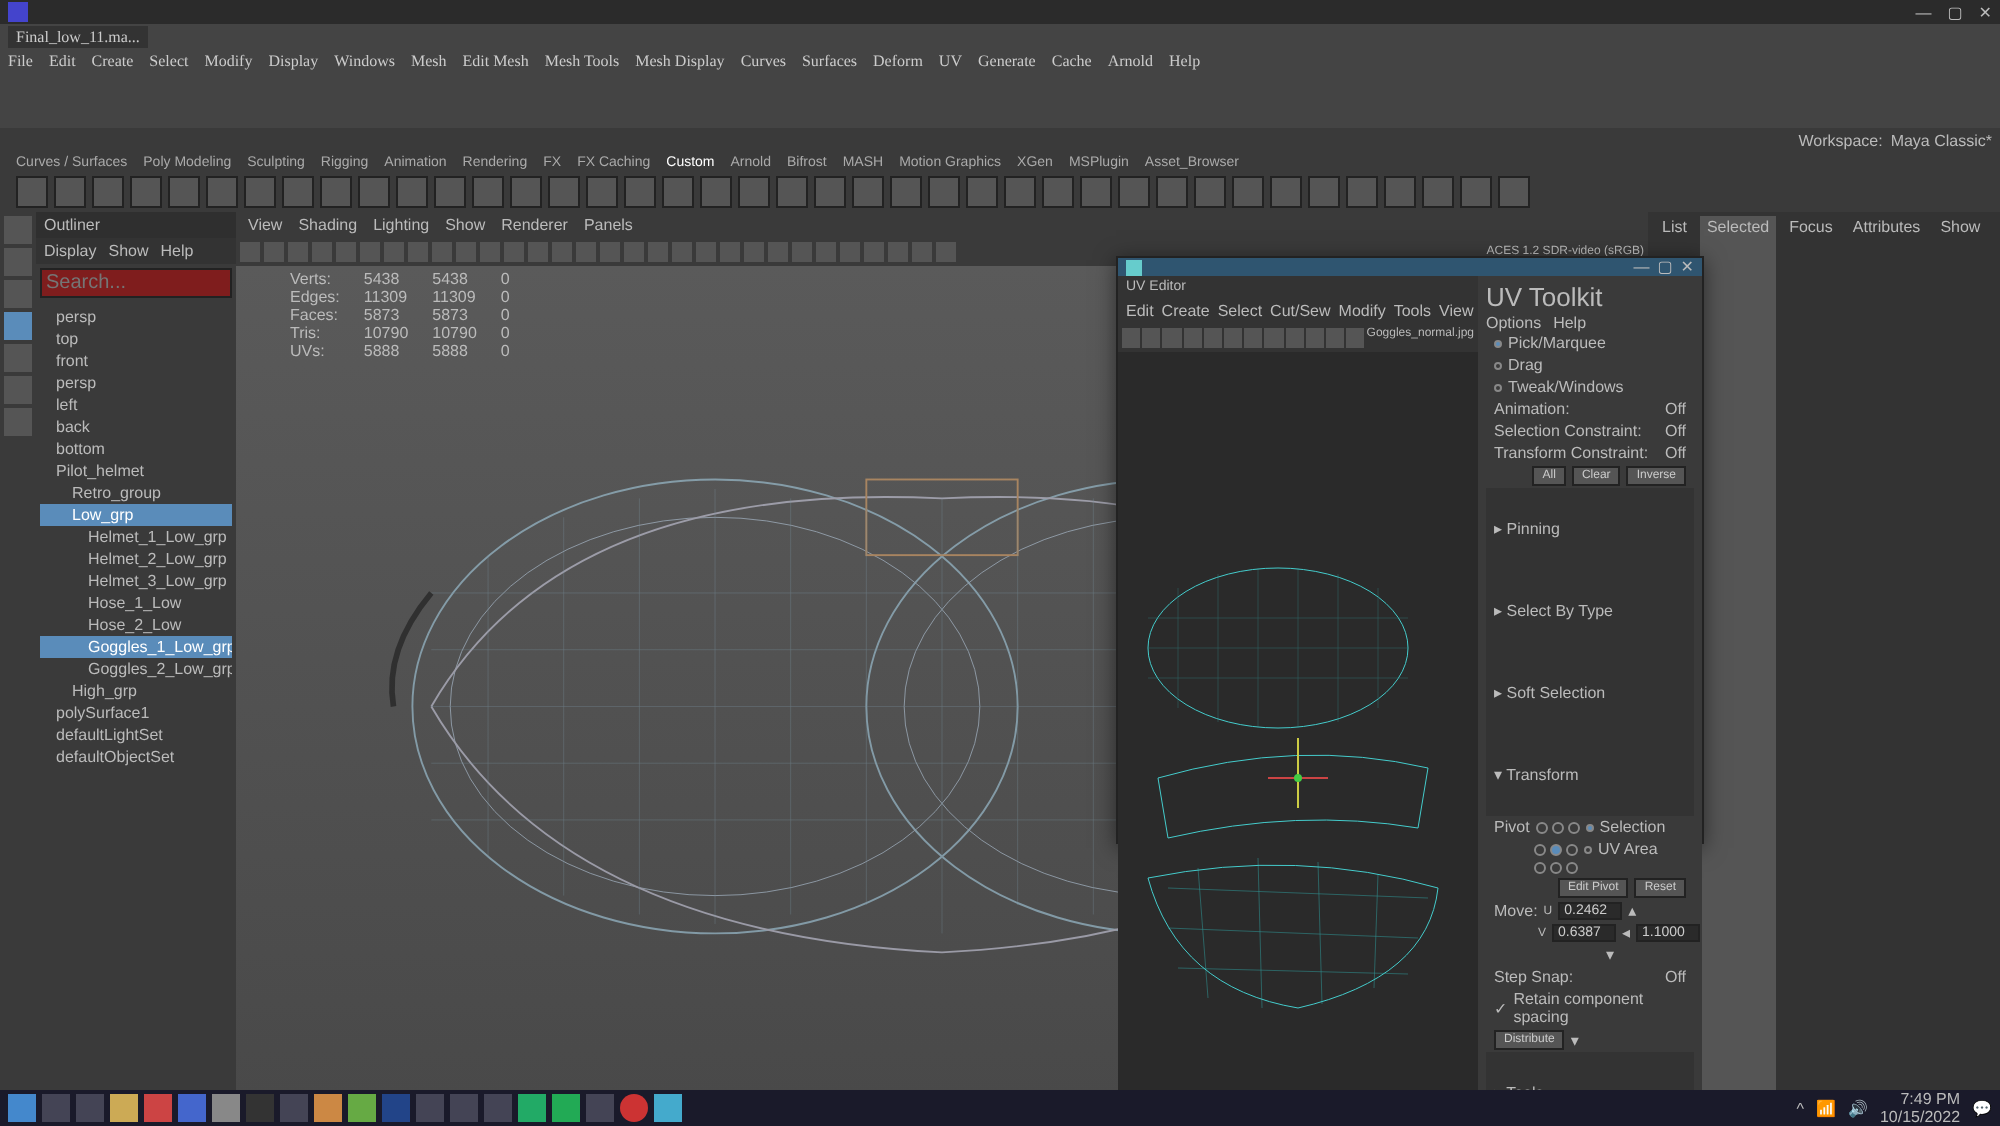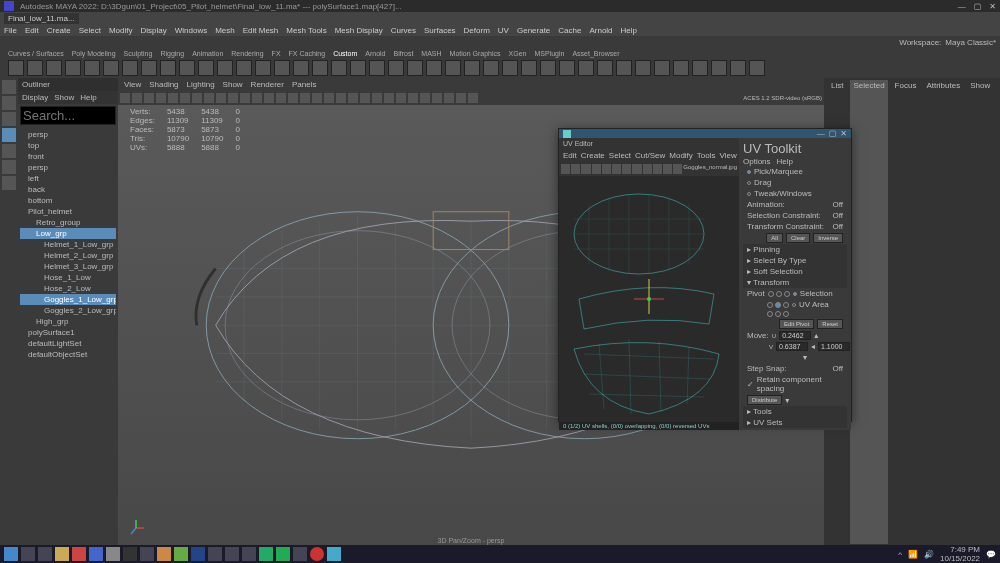--- a/index.html
+++ b/index.html
@@ -4,73 +4,73 @@
 <style>
 * { margin: 0; padding: 0; box-sizing: border-box; font-family: Arial, sans-serif; font-size: 8px; color: #bbb; user-select: none; }
 body { background: #444; width: 1000px; height: 563px; overflow: hidden; position: relative; }
 
 .titlebar { height: 12px; background: #2b2b2b; display: flex; align-items: center; padding: 0 4px; }
 .titlebar .title { color: #999; font-size: 8px; }
 .titlebar .win-controls { margin-left: auto; display: flex; gap: 8px; }
 .titlebar .win-controls span { cursor: pointer; }
 
 .menubar { height: 12px; background: #444; display: flex; align-items: center; padding: 0 4px; gap: 8px; }
-.menubar span { color: #ccc; cursor: pointer; }
+.menubar span { color: #ccc; cursor: pointer; font-family: Liberation Serif, serif; }
 
 .shelf-tabs { height: 10px; background: #3a3a3a; display: flex; align-items: center; padding: 0 8px; gap: 8px; }
 .shelf-tabs span { color: #aaa; font-size: 7px; cursor: pointer; }
 .shelf-tabs span.active { color: #fff; }
 
 .shelf { height: 20px; background: #3a3a3a; display: flex; align-items: center; padding: 2px 8px; gap: 3px; }
 .shelf-icon { width: 16px; height: 16px; background: #555; border: 1px solid #222; cursor: pointer; }
 
 .main-area { display: flex; height: 468px; }
 
 .toolbox { width: 18px; background: #3a3a3a; display: flex; flex-direction: column; gap: 2px; padding: 2px; }
 .tool-icon { width: 14px; height: 14px; background: #555; cursor: pointer; }
 .tool-icon.active { background: #5a8cba; }
 
 .outliner { width: 100px; background: #3a3a3a; display: flex; flex-direction: column; }
 .outliner-header { background: #2f2f2f; padding: 2px 4px; font-size: 8px; }
 .outliner-menu { display: flex; gap: 6px; padding: 2px 4px; background: #333; }
 .outliner-search { padding: 2px; }
-.outliner-search input { width: 100%; background: #000000; border: 1px solid #222; color: #aaa; padding: 1px 2px; font-size: 13px; }
+.outliner-search input { width: 100%; background: #7f1d1d; border: 1px solid #222; color: #aaa; padding: 1px 2px; font-size: 10px; }
 .outliner-tree { flex: 1; overflow: hidden; padding: 2px; font-size: 7px; }
 .tree-item { padding: 1px 0 1px 8px; cursor: pointer; white-space: nowrap; overflow: hidden; }
 .tree-item.selected { background: #5a8cba; color: #fff; }
 .tree-item.nested { padding-left: 16px; }
 .tree-item.nested2 { padding-left: 24px; }
 
 .viewport { flex: 1; background: #4a4a4a; position: relative; display: flex; flex-direction: column; }
 .vp-menu { display: flex; gap: 8px; padding: 2px 6px; background: #3a3a3a; font-size: 7px; }
 .vp-toolbar { display: flex; gap: 2px; padding: 2px; background: #3a3a3a; align-items: center; }
 .vp-toolbar .tb-icon { width: 10px; height: 10px; background: #555; cursor: pointer; }
 .vp-canvas { flex: 1; background: linear-gradient(#5a5a5a, #484848); position: relative; overflow: hidden; }
 .wireframe { position: absolute; top: 50px; left: 40px; right: 40px; bottom: 60px; }
 .goggles { width: 100%; height: 100%; opacity: 0.7; }
-.stats-overlay { position: absolute; top: 2px; left: 6px; font-size: 7px; color: #ccc; }
+.stats-overlay { position: absolute; top: 2px; left: 21px; font-size: 7px; color: #ccc; }
 .stats-table { border-collapse: collapse; }
 .stats-table td { padding: 0 6px; }
 .vp-axis { position: absolute; bottom: 8px; left: 8px; width: 20px; height: 20px; }
 .vp-label { position: absolute; bottom: 2px; left: 50%; transform: translateX(-50%); font-size: 7px; color: #999; }
 
 .uv-window { position: absolute; top: 128px; left: 558px; width: 294px; height: 294px; background: #3a3a3a; border: 1px solid #222; box-shadow: 0 2px 10px rgba(0,0,0,0.5); display: flex; flex-direction: column; }
 .uv-titlebar { height: 14px; background: #2f5570; display: flex; align-items: center; padding: 0 4px; }
 .uv-titlebar .close { margin-left: auto; cursor: pointer; }
 .uv-content { flex: 1; display: flex; }
 .uv-left { width: 180px; display: flex; flex-direction: column; }
 .uv-left-header { padding: 2px 4px; background: #333; font-size: 7px; }
 .uv-left-menu { display: flex; gap: 4px; padding: 2px 4px; background: #333; font-size: 7px; }
 .uv-left-toolbar { display: flex; gap: 1px; padding: 2px; background: #333; }
 .uv-left-toolbar .uvt { width: 10px; height: 10px; background: #555; cursor: pointer; }
 .uv-canvas { flex: 1; background: #2a2a2a; position: relative; }
 .uv-status { padding: 1px 4px; background: #222; font-size: 6px; color: #8cc; }
 
 .uv-right { flex: 1; background: #3a3a3a; padding: 2px 4px; font-size: 7px; overflow: hidden; }
-.uv-right .hdr { background: #333; padding: 1px 4px; cursor: pointer; }
+.uv-right .hdr { background: #333; padding: 16px 4px; cursor: pointer; }
 .uv-right .row { display: flex; align-items: center; gap: 3px; padding: 1px 4px; }
 .uv-right .row input[type=text] { width: 32px; background: #2a2a2a; border: 1px solid #222; color: #ccc; font-size: 7px; padding: 0 2px; }
 .uv-right button { background: #555; border: 1px solid #222; color: #ccc; font-size: 6px; padding: 1px 4px; cursor: pointer; }
 .radio-dots { display: flex; gap: 2px; }
 .radio-dots span { width: 6px; height: 6px; border: 1px solid #888; border-radius: 50%; cursor: pointer; }
 .radio-dots span.on { background: #5a8cba; }
 
 .right-panel { width: 176px; background: #3a3a3a; display: flex; flex-direction: row; }
 .rp-tabs { display: flex; gap: 4px; padding: 2px 4px; background: #333; font-size: 7px; }
 .rp-tabs span { cursor: pointer; padding: 1px 3px; }
@@ -94,21 +94,20 @@
 
 .taskbar { position: absolute; bottom: 0; left: 0; right: 0; height: 18px; background: #1a1a2a; display: flex; align-items: center; padding: 0 4px; gap: 3px; }
 .taskbar .tb-item { width: 14px; height: 14px; background: #445; cursor: pointer; }
 .taskbar .tray { margin-left: auto; display: flex; align-items: center; gap: 6px; font-size: 7px; }
 </style>
 </head>
 <body>
 
 <div class="titlebar">
   <span style="width:10px;height:10px;background:#44c;margin-right:6px;"></span>
-  <span class="title">Autodesk MAYA 2022: D:\3Dgun\01_Project\05_Pilot_helmet\Final_low_11.ma* --- polySurface1.map[427]...</span>
   <div class="win-controls">
     <span>—</span>
     <span>▢</span>
     <span>✕</span>
   </div>
 </div>
 
 <div class="menubar">
   <span style="background:#333;padding:1px 4px;">Final_low_11.ma...</span>
 </div>
@@ -128,21 +127,21 @@
     <span>Curves</span>
     <span>Surfaces</span>
     <span>Deform</span>
     <span>UV</span>
     <span>Generate</span>
     <span>Cache</span>
     <span>Arnold</span>
     <span>Help</span>
   </div>
 
-<div style="height:12px;background:#3a3a3a;display:flex;align-items:center;padding:0 4px;gap:4px;">
+<div style="height:12px;background:#3a3a3a;display:flex;align-items:center;padding:0 4px;gap:4px;margin-top:28px;">
   <span style="margin-left:auto;">Workspace:</span>
   <span>Maya Classic*</span>
 </div>
 
 <div class="shelf-tabs" id="shelf-tabs">
     <span>Curves / Surfaces</span>
     <span>Poly Modeling</span>
     <span>Sculpting</span>
     <span>Rigging</span>
     <span>Animation</span>

